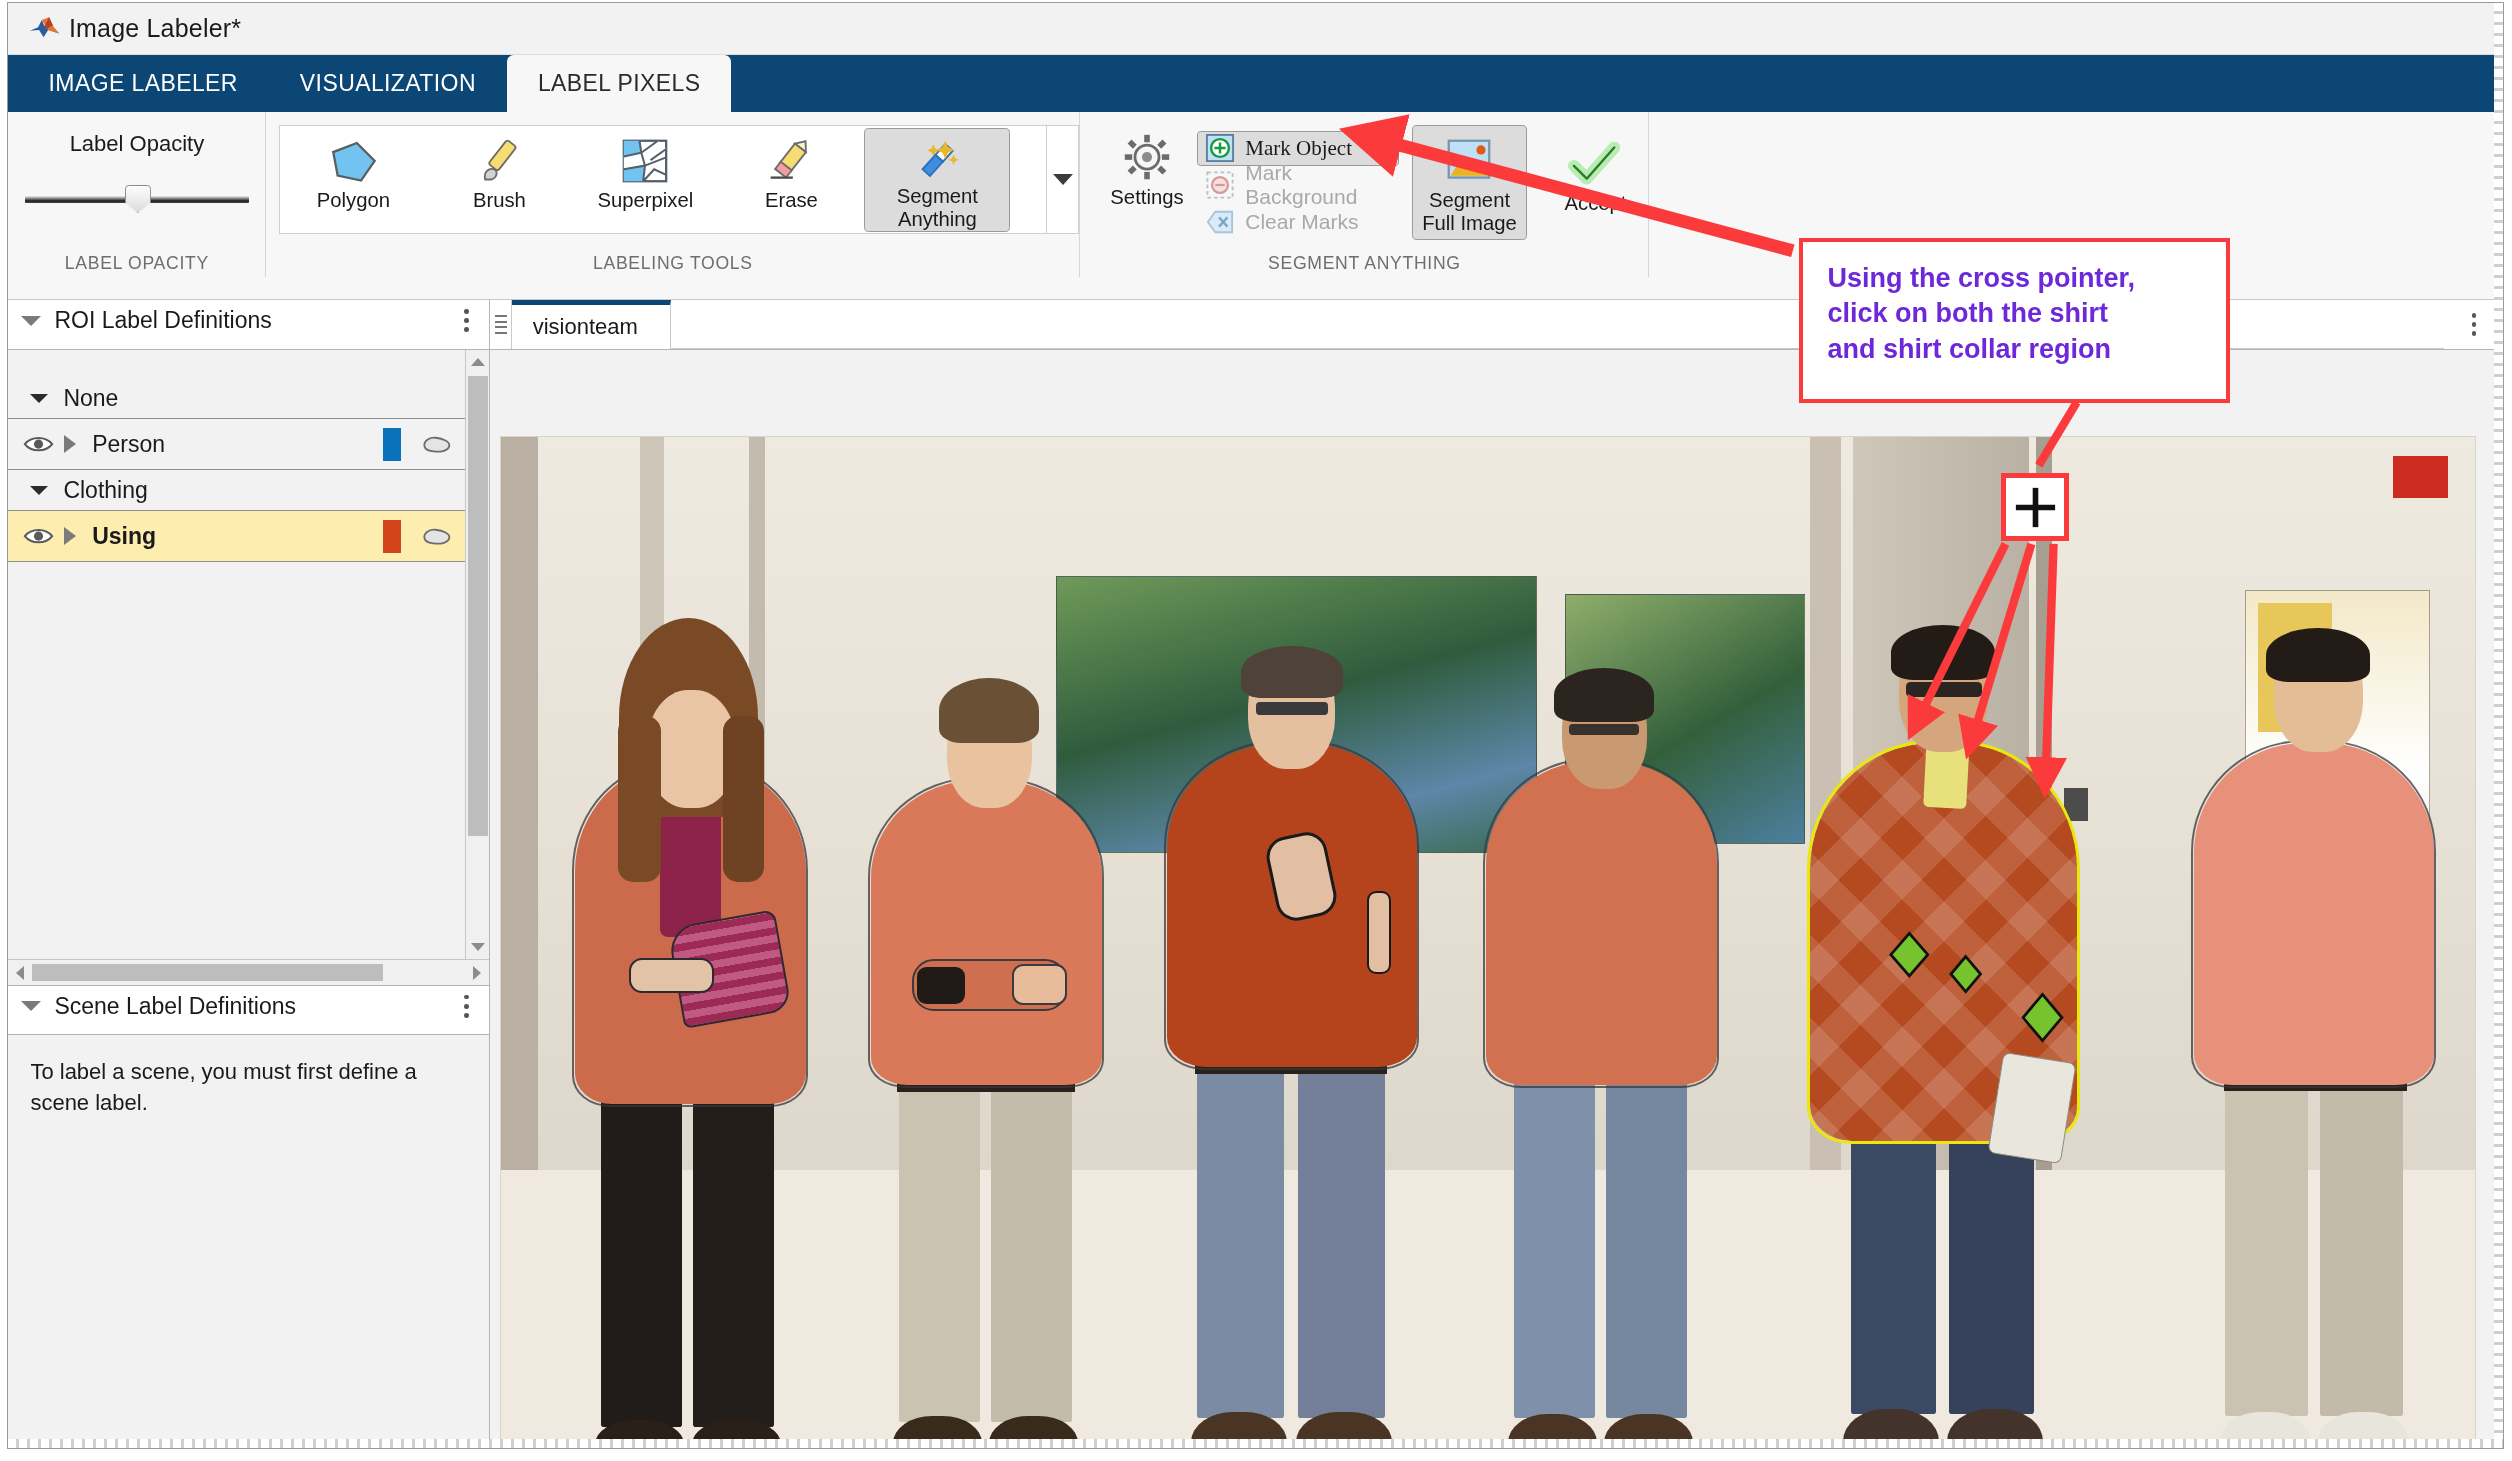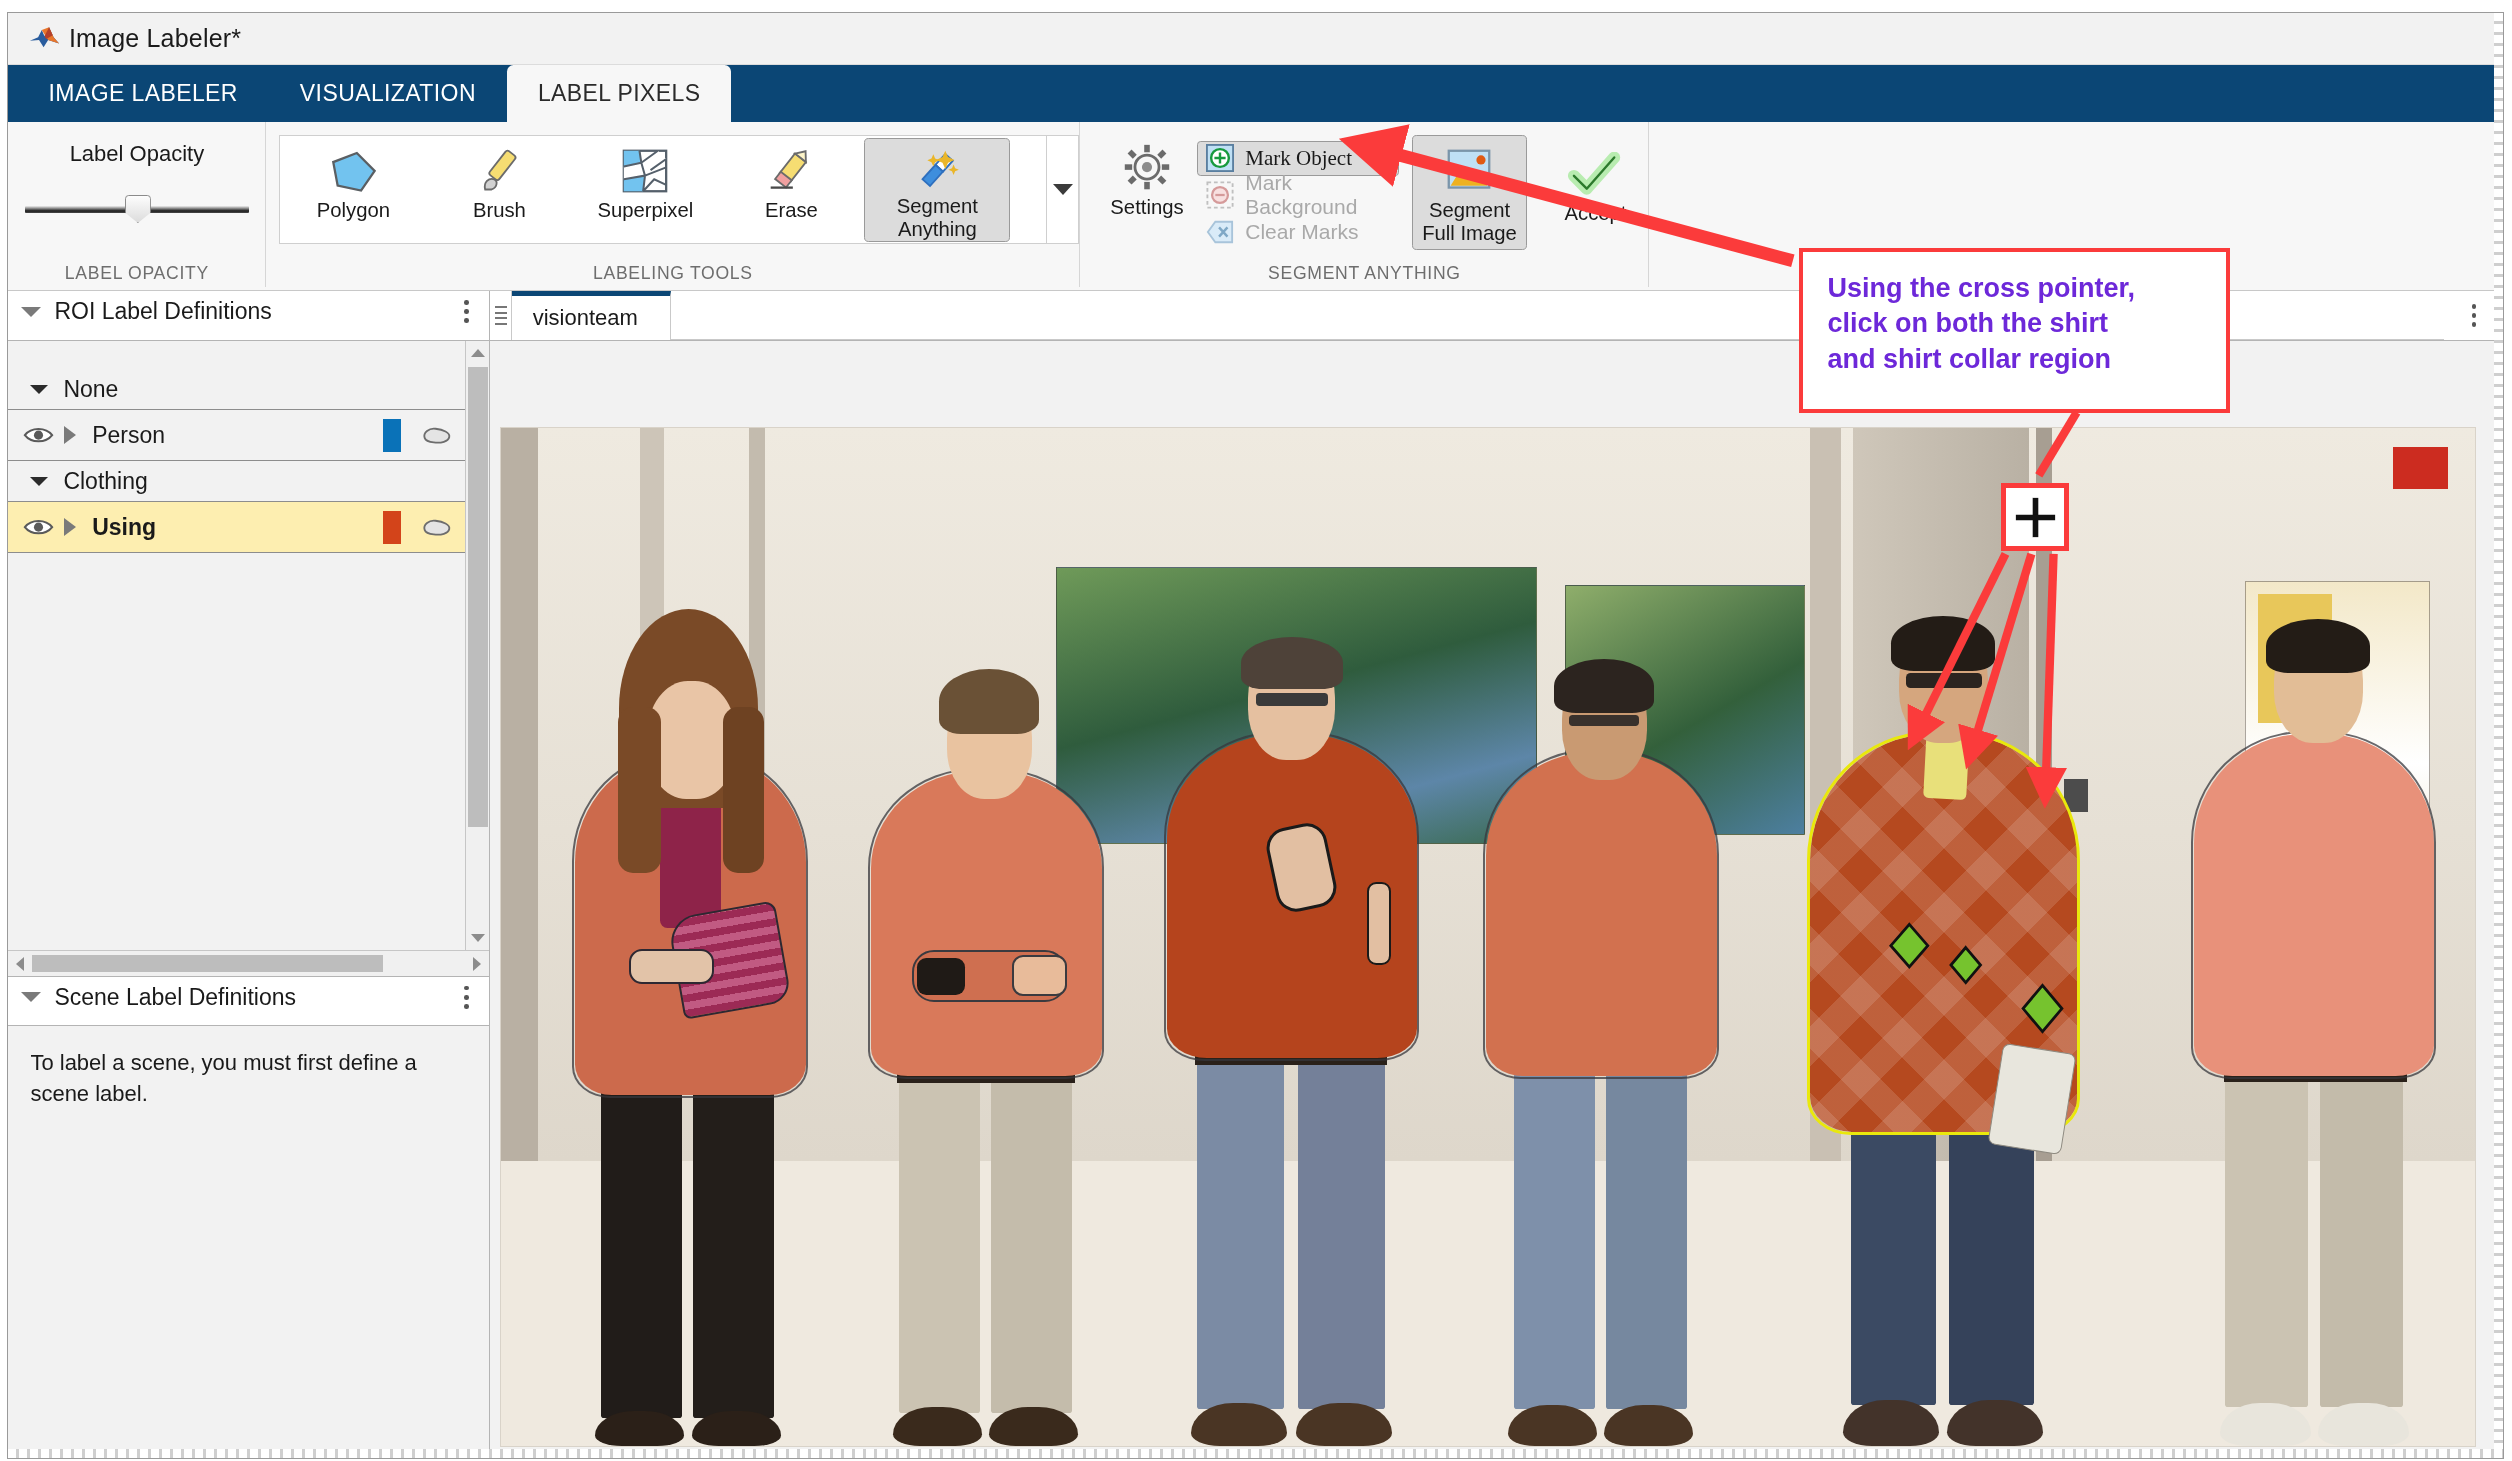--- a/index.html
+++ b/index.html
@@ -5,21 +5,21 @@
   * { box-sizing: border-box; }
   html, body {
     margin: 0; padding: 0;
     width: 2512px; height: 1461px;
     background: #ffffff;
     font-family: "Liberation Sans", sans-serif;
     overflow: hidden;
   }
   #app {
     position: absolute;
-    left: 7.4px; top: 12px;
+    left: 7.4px; top: 2px;
     width: 2497px; height: 1447px;
     background: #f5f5f5;
     border: 0.9px solid #9a9a9a;
     overflow: hidden;
   }
 
   
   .titlebar {
     height: 52px;
     background: #f2f2f2;
@@ -56,21 +56,21 @@
   }
   .rtab.active {
     background: #f7f7f7;
     color: #2a2a2a;
     border-top-left-radius: 6.5px;
     border-top-right-radius: 6.5px;
   }
 
   
   .ribbon {
-    height: 169px;
+    height: 188px;
     background: #f7f7f7;
     border-bottom: 0.9px solid #c8c8c8;
     display: flex;
     position: relative;
   }
   .rsec {
     position: relative;
     height: 165px;
     display: flex;
     flex-direction: column;

